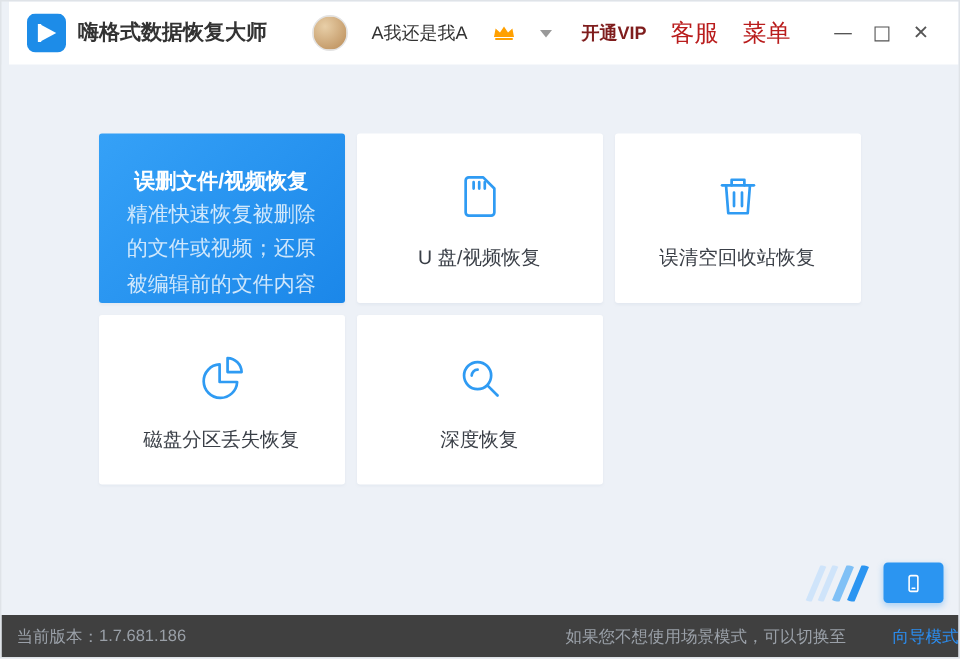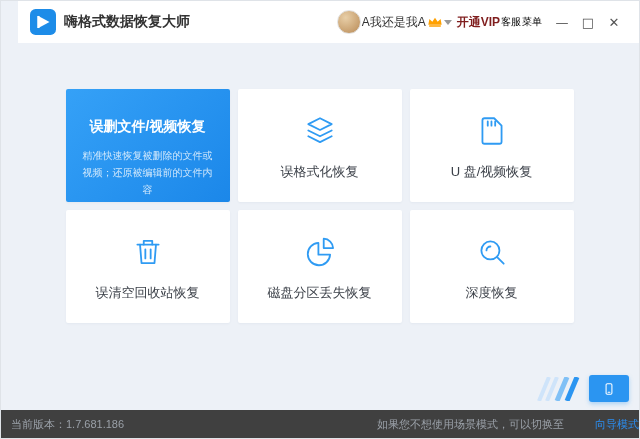--- a/index.html
+++ b/index.html
@@ -1,43 +1,43 @@
 <!DOCTYPE html>
 <html><head>
 <meta charset="utf-8">
 <style>
   * { margin:0; padding:0; box-sizing:border-box; }
   html,body { width:640px; height:439px; }
   body { font-family:"Liberation Sans","DejaVu Sans",sans-serif; background:#fff; }
   .window { position:relative; width:640px; height:439px; border:1px solid #dfe3e8; overflow:hidden; background:#edf1f7; }
 
   
-  .header { position:absolute; top:0; left:17px; right:0; height:42px; background:#fff; display:flex; align-items:center; padding:0 12px; z-index:3; }
+  .header { position:absolute; top:0; left:5px; right:0; height:42px; background:#fff; display:flex; align-items:center; padding:0 12px; z-index:3; }
   .logo { width:26px; height:26px; flex:0 0 auto; }
   .app-title { font-size:14px; font-weight:bold; color:#333; margin-left:8px; }
-  .header-right { margin-left:auto; display:flex; align-items:center; gap:1px; }
+  .header-right { margin-left:auto; display:flex; align-items:center; gap:16px; }
   .avatar { width:24px; height:24px; border-radius:50%; background:radial-gradient(circle at 35% 30%, #e8cfa8, #b98a55); border:1px solid #e3e3e3; }
   .username { font-size:12px; color:#333; }
   .crown { width:16px; height:12px; }
   .caret { width:0; height:0; border-left:4px solid transparent; border-right:4px solid transparent; border-top:5px solid #999; margin-right:4px; }
   .vip { font-size:12px; color:#7f1d1d; font-weight:bold; cursor:pointer; }
-  .hdr-link { font-size:10px; color:#000000; cursor:pointer; }
+  .hdr-link { font-size:16px; color:#b91c1c; cursor:pointer; }
   .win-controls { display:flex; align-items:center; gap:0; margin-left:6px; }
   .win-btn { width:26px; height:26px; display:flex; align-items:center; justify-content:center; font-size:13px; color:#555; cursor:pointer; font-family:"DejaVu Sans",sans-serif; }
 
   
   .body-area { position:absolute; top:42px; left:0; right:0; bottom:28px; background:#edf1f7; }
   .card-grid { width:509px; margin:46px auto 0; display:grid; grid-template-columns:repeat(3,164px); grid-auto-rows:113px; gap:8px; }
   .card { background:#fff; border-radius:2px; display:flex; flex-direction:column; align-items:center; justify-content:center; cursor:pointer; box-shadow:0 1px 2px rgba(120,140,170,.08); }
   .card .icon-wrap { height:40px; display:flex; align-items:center; justify-content:center; }
   .card .icon-wrap svg { stroke:#2f9bf3; fill:none; stroke-width:1.7; stroke-linejoin:round; stroke-linecap:round; width:34px; height:34px; }
   .card-label { margin-top:12px; font-size:13px; color:#3a3f47; }
-  .card.active { background:linear-gradient(135deg,#35a1f7 0%,#1b87e9 100%); justify-content:center; padding-top:24px; }
+  .card.active { background:linear-gradient(135deg,#35a1f7 0%,#1b87e9 100%); justify-content:flex-end; padding-top:24px; }
   .card.active .card-title { font-size:14px; font-weight:bold; color:#fff; text-align:center; }
-  .card.active .card-sub { margin-top:11px; padding:0 16px; font-size:10px; line-height:1.7; color:rgba(255,255,255,.78); text-align:center; }
+  .card.active .card-sub { margin-top:1px; padding:0 16px; font-size:14px; line-height:1.7; color:rgba(255,255,255,.78); text-align:center; }
 
   
   .phone-row { position:absolute; right:10px; bottom:8px; display:flex; align-items:center; gap:8px; }
   .stripes { width:48px; height:24px; }
   .phone-btn { height:27px; display:flex; align-items:center; gap:6px; padding:0 13px; background:#2b95f1; border-radius:3px; color:#fff; font-size:12px; cursor:pointer; box-shadow:0 2px 4px rgba(43,149,241,.35); }
   .phone-btn svg { width:14px; height:14px; stroke:#fff; fill:none; stroke-width:1.8; stroke-linecap:round; }
 
   
   .footer { position:absolute; left:0; right:0; bottom:0; height:28px; background:#404040; font-size:11px; color:#9aa0a8; z-index:2; }
   .version { position:absolute; left:10px; top:0; height:28px; display:flex; align-items:center; }
@@ -80,30 +80,20 @@
   </div>
 
   <div class="body-area">
     <div class="card-grid">
 
       <div class="card active">
         <div class="card-title">误删文件/视频恢复</div>
         <div class="card-sub">精准快速恢复被删除的文件或视频；还原被编辑前的文件内容</div>
       </div>
 
-      <div class="card">
-        <div class="icon-wrap">
-          <svg viewBox="0 0 32 32">
-            <path d="M16 4 L27 9.5 L16 15 L5 9.5 Z"></path>
-            <path d="M5 15.5 L16 21 L27 15.5"></path>
-            <path d="M5 21 L16 26.5 L27 21"></path>
-          </svg>
-        </div>
-        <div class="card-label">误格式化恢复</div>
-      </div>
 
       <div class="card">
         <div class="icon-wrap">
           <svg viewBox="0 0 32 32">
             <path d="M9 4 h9 l7 7 v15 a2 2 0 0 1 -2 2 H9 a2 2 0 0 1 -2 -2 V6 a2 2 0 0 1 2 -2 Z"></path>
             <path d="M12 7 v4 M15.5 7 v4 M19 7 v4"></path>
           </svg>
         </div>
         <div class="card-label">U 盘/视频恢复</div>
       </div>

